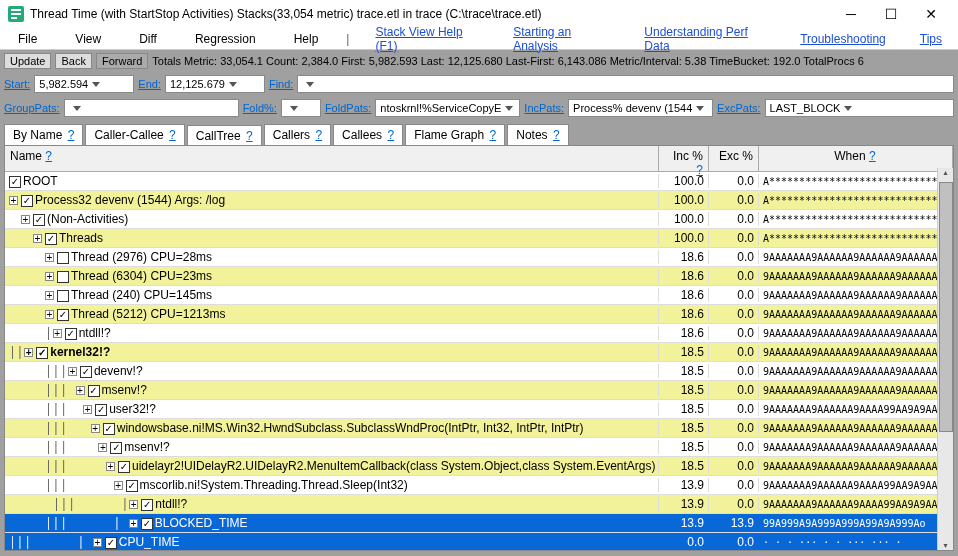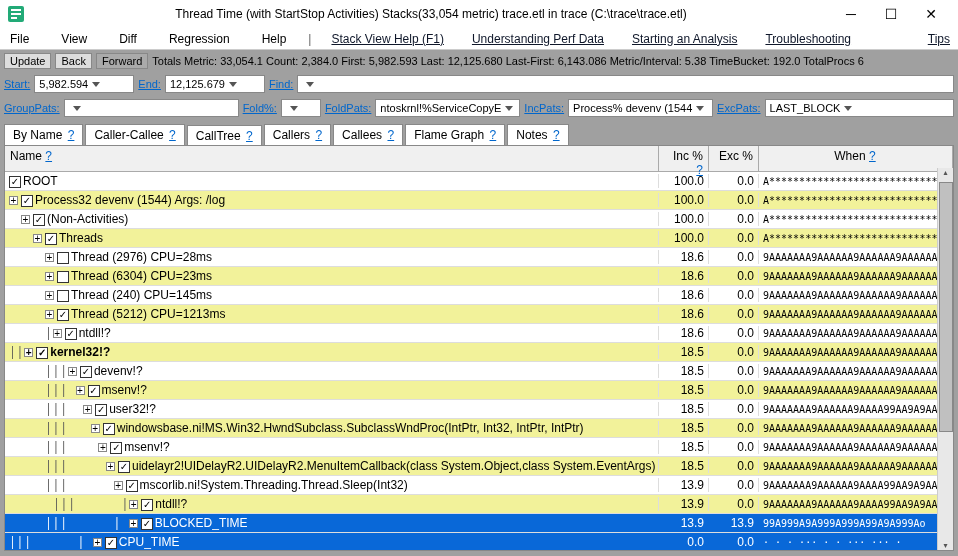--- a/index.html
+++ b/index.html
@@ -1,24 +1,24 @@
 <!DOCTYPE html>
 <html><head>
 <meta charset="utf-8">
 <style>
 * { box-sizing: border-box; margin: 0; padding: 0; }
 body { font-family: "Segoe UI", Tahoma, sans-serif; font-size: 12px; background: #a0a0a0; width: 958px; height: 556px; overflow: hidden; }
 .title-bar { background: #fff; height: 28px; display: flex; align-items: center; padding: 0 8px; }
 .title-bar .icon { width: 16px; height: 16px; margin-right: 6px; }
-.title-bar .title { flex: 1; font-size: 12px; text-align: center; }
+.title-bar .title { flex: 1; font-size: 12px; }
 .title-bar .ctrls { display: flex; gap: 2px; }
 .title-bar .ctrls div { width: 38px; height: 22px; display: flex; align-items: center; justify-content: center; font-size: 14px; }
-.menu-bar { background: #fff; border-bottom: 1px solid #ccc; height: 22px; display: flex; align-items: center; gap: 12px; padding: 0 0; }
+.menu-bar { background: #fff; border-bottom: 1px solid #ccc; height: 22px; display: flex; align-items: center; gap: 18px; padding: 0 8px; }
 .menu-bar .m { padding: 2px 10px; }
-.menu-bar .link { color: #0f172a; text-decoration: underline; padding: 2px 8px; }
+.menu-bar .link { color: #1d4ed8; text-decoration: underline; padding: 2px 8px; }
 .toolbar, .filters { background: #a0a0a0; padding: 3px 4px; display: flex; align-items: center; gap: 4px; font-size: 11px; }
 .btn { background: #ddd; border: 1px solid #888; padding: 1px 5px; font-size: 11px; }
 .lbl-link { color: #0066cc; text-decoration: underline; }
 .combo { background: #fff; border: 1px solid #888; height: 18px; display: flex; align-items: center; padding: 0 2px 0 4px; font-size: 11px; }
 .combo::after { content: ""; width: 0; height: 0; border-left: 4px solid transparent; border-right: 4px solid transparent; border-top: 5px solid #555; margin-left: 4px; }
 .metrics { font-size: 11px; color: #000; }
 .tabs { background: #a0a0a0; display: flex; gap: 2px; padding: 4px 4px 0 4px; }
 .tab { background: #fff; border: 1px solid #888; border-bottom: none; padding: 3px 8px; font-size: 12px; }
 .tab.active { background: #fff; position: relative; top: 1px; }
 .tab .q { color: #0066cc; text-decoration: underline; margin-left: 2px; }
@@ -68,22 +68,22 @@
 </div>
 
 <div class="menu-bar">
   <span class="m">File</span>
   <span class="m">View</span>
   <span class="m">Diff</span>
   <span class="m">Regression</span>
   <span class="m">Help</span>
   <span class="vsep">|</span>
   <a class="link">Stack View Help (F1)</a>
+  <a class="link">Starting an Analysis</a>
   <a class="link">Understanding Perf Data</a>
-  <a class="link">Starting an Analysis</a>
   <a class="link">Troubleshooting</a>
   <a class="link" style="margin-left:auto">Tips</a>
 </div>
 
 <div class="toolbar">
   <button class="btn">Update</button>
   <button class="btn">Back</button>
   <button class="btn" style="background:#aaa">Forward</button>
   <span class="metrics">Totals Metric: 33,054.1   Count: 2,384.0   First: 5,982.593  Last: 12,125.680   Last-First: 6,143.086   Metric/Interval: 5.38   TimeBucket: 192.0  TotalProcs 6</span>
 </div>

